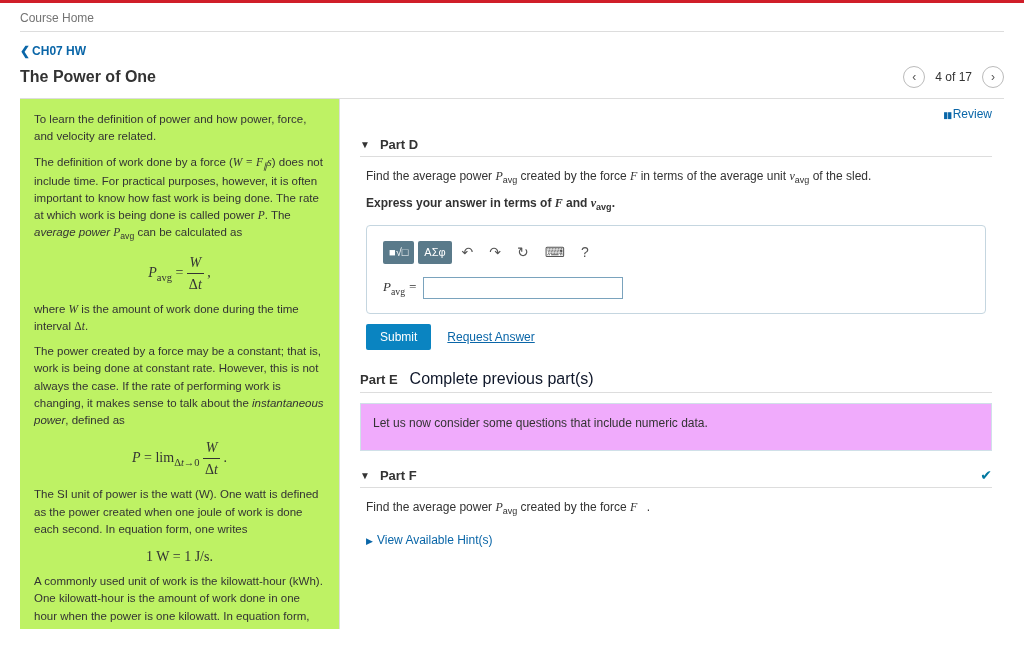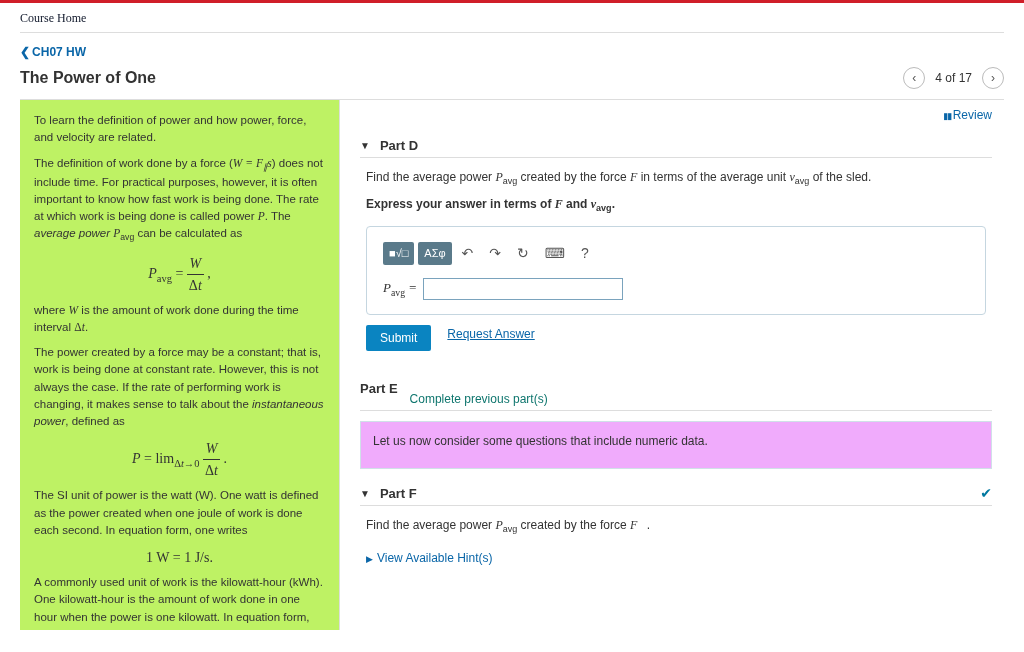--- a/index.html
+++ b/index.html
@@ -1,49 +1,49 @@
 <!DOCTYPE html>
 <html><head>
 <meta charset="utf-8">
 <style>
 * { box-sizing: border-box; margin: 0; padding: 0; }
 body { font-family: Arial, Helvetica, sans-serif; font-size: 12px; color: #333; background: #fff; }
 .topbar { border-top: 3px solid #d01e29; }
-.course-home { padding: 8px 20px 6px; color: #0f172a; font-size: 12px; font-family: Liberation Serif, serif; }
+.course-home { padding: 8px 20px 6px; color: #737373; font-size: 12px; }
 .divider { border-bottom: 1px solid #ddd; margin: 0 20px; }
 .header { padding: 12px 20px 0; }
 .back-link { color: #0a66a8; font-weight: bold; font-size: 12px; cursor: pointer; }
 .back-link .chev { font-weight: bold; margin-right: 2px; }
 .title-row { display: flex; justify-content: space-between; align-items: center; padding: 8px 0 10px; border-bottom: 1px solid #ddd; }
 .page-title { font-size: 16px; font-weight: bold; color: #333; }
 .pager { display: flex; align-items: center; gap: 10px; }
 .pager-btn { width: 22px; height: 22px; border: 1px solid #bbb; border-radius: 50%; display: flex; align-items: center; justify-content: center; cursor: pointer; color: #555; background: #fff; }
 .pager-text { font-size: 12px; color: #333; text-align: right; }
 .main { display: flex; padding: 0 20px; }
 .left { width: 320px; border-right: 1px solid #ddd; background: #bef264; padding: 12px 14px; font-size: 11.5px; line-height: 1.5; color: #333; height: 530px; overflow: hidden; }
 .left p { margin-bottom: 8px; }
 .formula { text-align: center; font-family: 'Times New Roman', serif; font-size: 14px; margin: 6px 0; }
 .right { flex: 1; padding: 8px 12px 12px 20px; height: 530px; overflow: hidden; }
 .review { text-align: right; color: #0a66a8; font-size: 12px; cursor: pointer; margin-bottom: 10px; }
 .review::before { content: "▮▮ "; font-size: 9px; color: #0a66a8; letter-spacing: -1px; }
 .part-header { display: flex; align-items: center; gap: 10px; padding: 6px 0 4px; border-bottom: 1px solid #ddd; cursor: pointer; }
 .part-header .caret { color: #333; font-size: 10px; }
 .part-header .label { font-weight: bold; font-size: 13px; }
-.part-header .extra { color: #0f766e; font-size: 12px; margin-left: 2px; margin-top: 21px; }
+.part-header .extra { color: #0f172a; font-size: 16px; margin-left: 2px; }
 .check { margin-left: auto; color: #0078a0; font-size: 14px; }
 .part-body { padding: 10px 6px 14px; font-size: 12px; line-height: 1.5; }
 .prompt { margin-bottom: 6px; }
 .answer-box { border: 1px solid #c5d6e0; border-radius: 4px; padding: 14px 16px; margin: 10px 0; background: #fff; }
 .toolbar { display: flex; gap: 4px; align-items: center; margin-bottom: 12px; }
 .tool-btn { background: #5a7a8a; color: #fff; padding: 3px 6px; font-size: 11px; border-radius: 2px; cursor: pointer; display: inline-flex; align-items: center; }
 .tool-ico { color: #555; padding: 2px 6px; font-size: 14px; cursor: pointer; }
 .answer-input-row { display: flex; align-items: center; gap: 6px; }
 .answer-label { font-family: 'Times New Roman', serif; font-style: italic; font-size: 13px; }
 .answer-input { border: 1px solid #7aa3bd; width: 200px; height: 22px; padding: 2px 4px; }
-.submit-row { display: flex; align-items: flex-start; gap: 16px; margin-top: 4px; }
+.submit-row { display: flex; align-items: center; gap: 16px; margin-top: 4px; }
 .submit-btn { background: #0a84c1; color: #fff; border: none; padding: 6px 14px; font-size: 12px; cursor: pointer; border-radius: 2px; }
 .link { color: #0a66a8; text-decoration: underline; cursor: pointer; font-size: 12px; }
 .info-box { background: #f0abfc; border: 1px solid #d0e0e8; padding: 10px 12px; margin: 10px 0; font-size: 12px; line-height: 1.5; }
 .hint-link { color: #0a66a8; font-size: 12px; cursor: pointer; margin-top: 6px; display: inline-block; }
 .hint-link .tri { font-size: 9px; margin-right: 4px; }
 .serif { font-family: 'Times New Roman', serif; }
 .italic { font-style: italic; }
 sub { font-size: 0.75em; }
 </style>
 </head>

